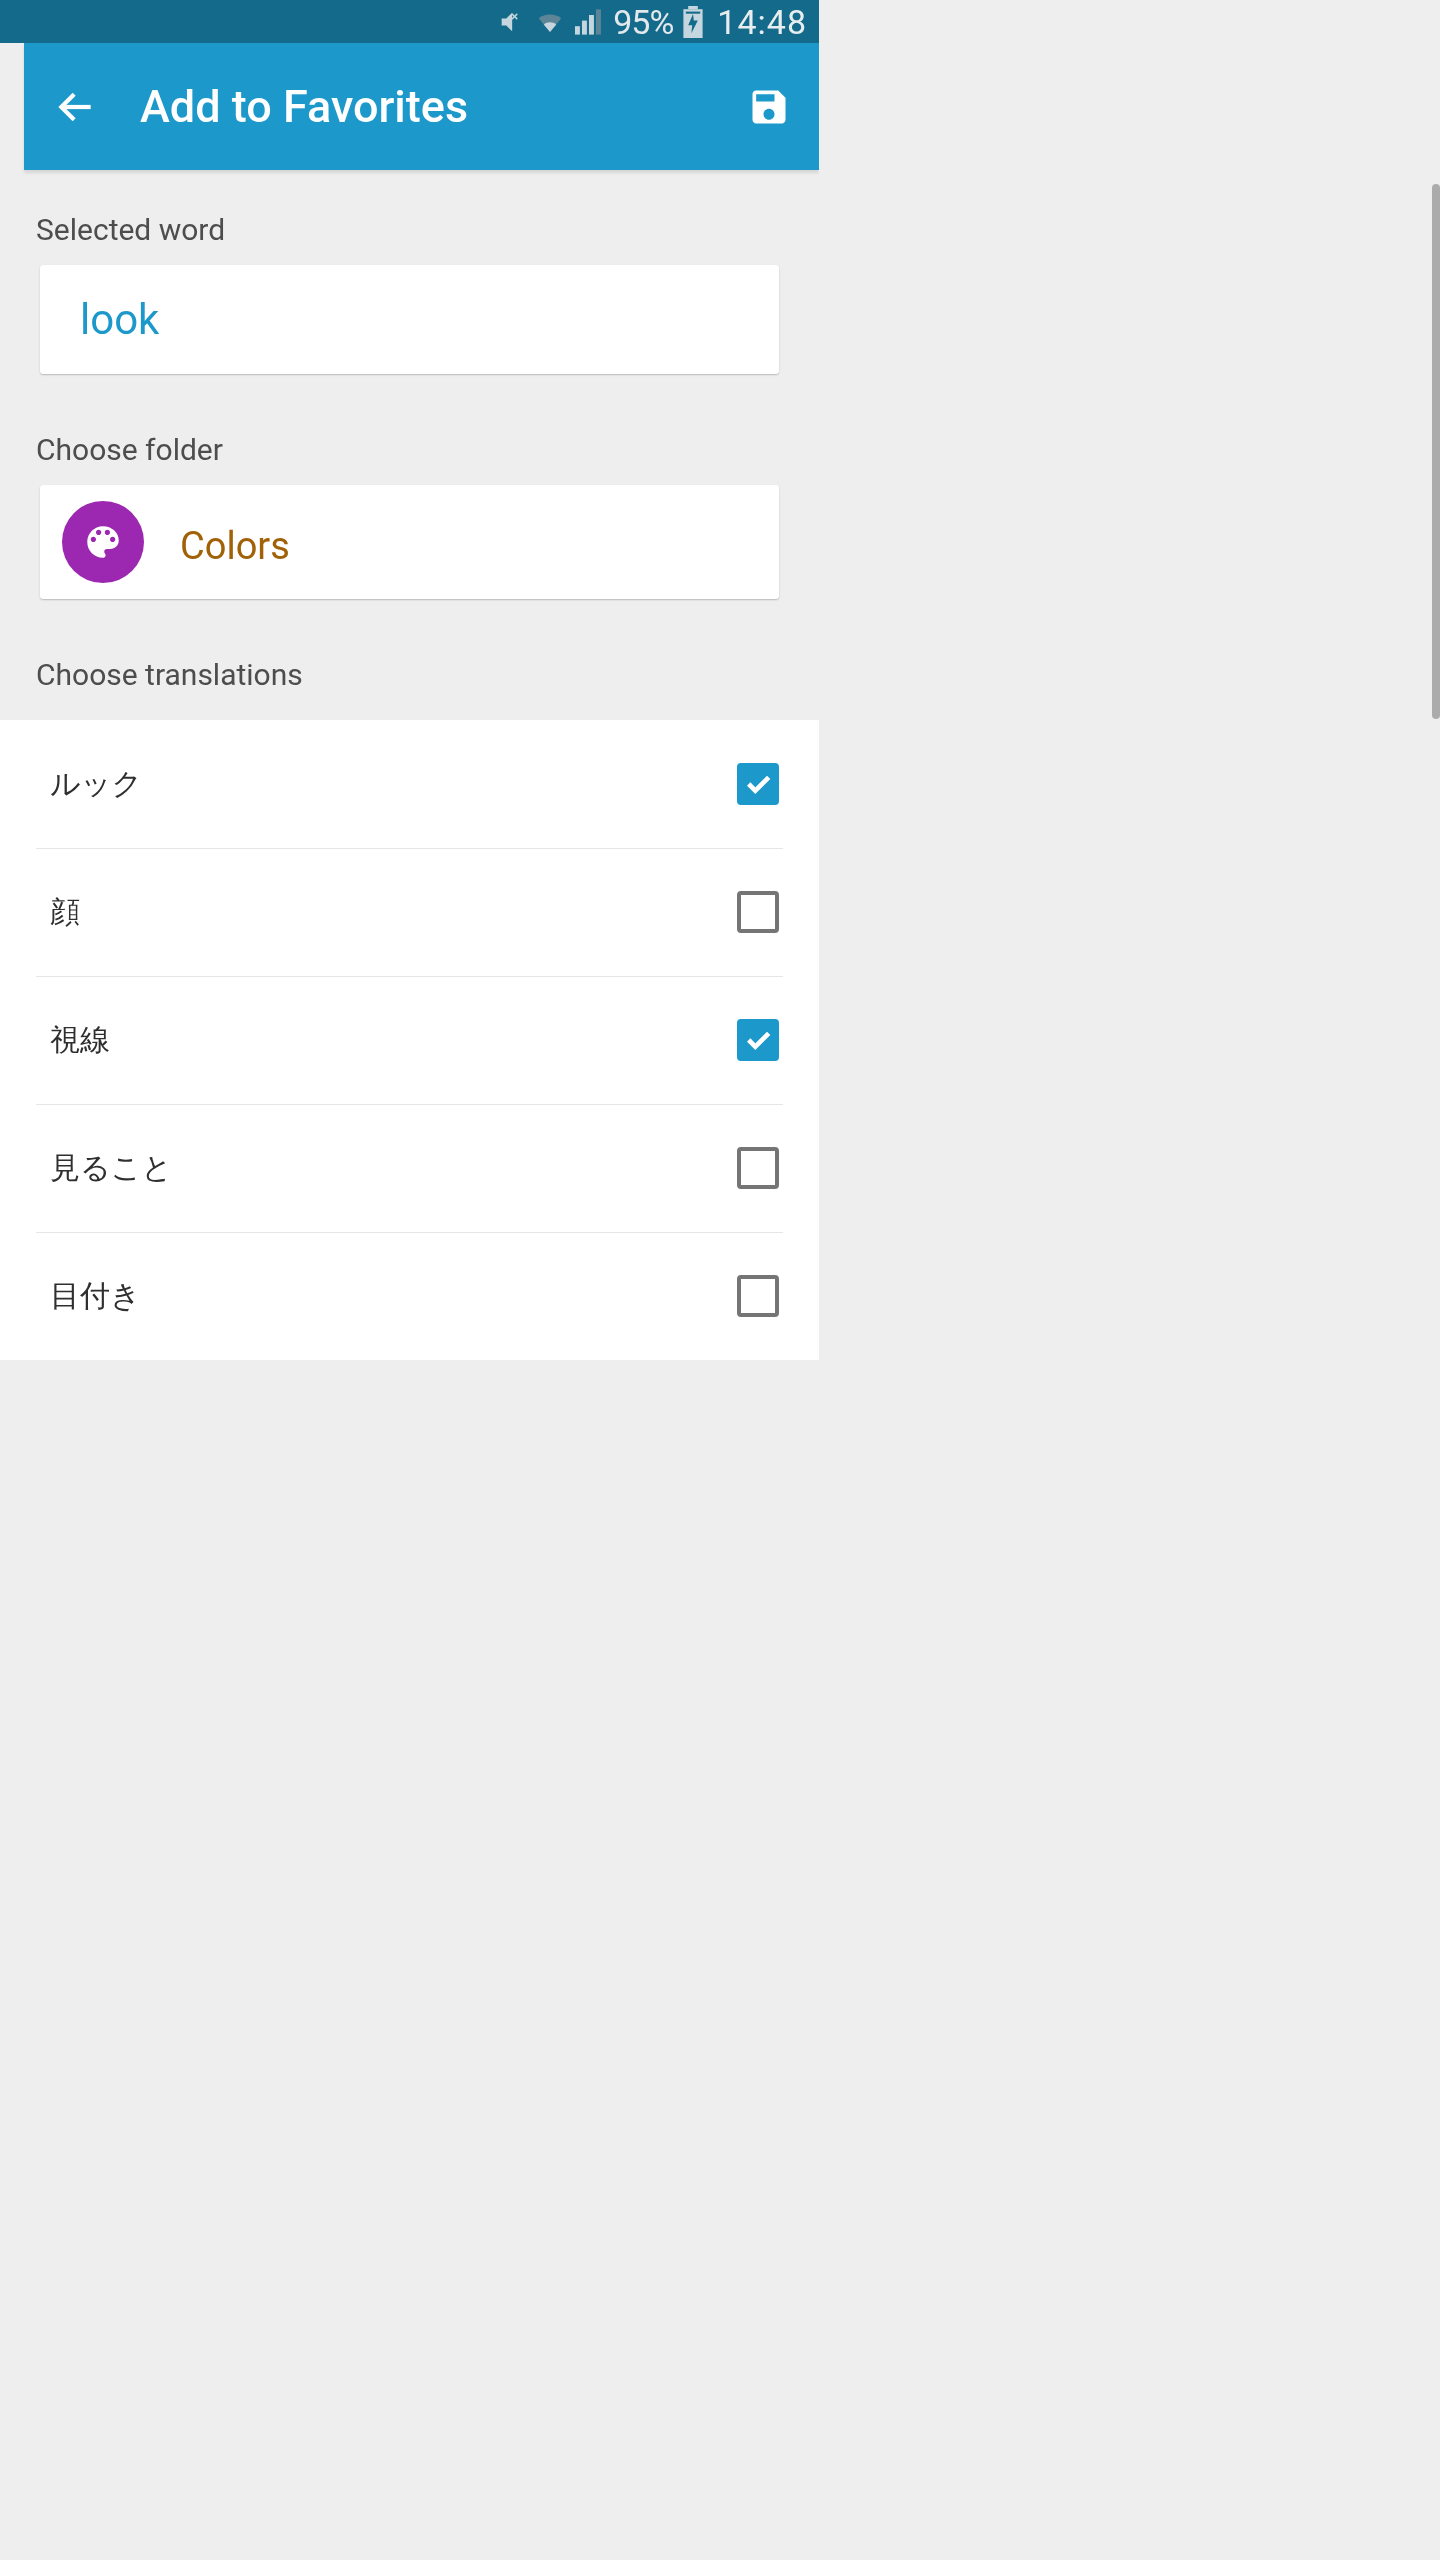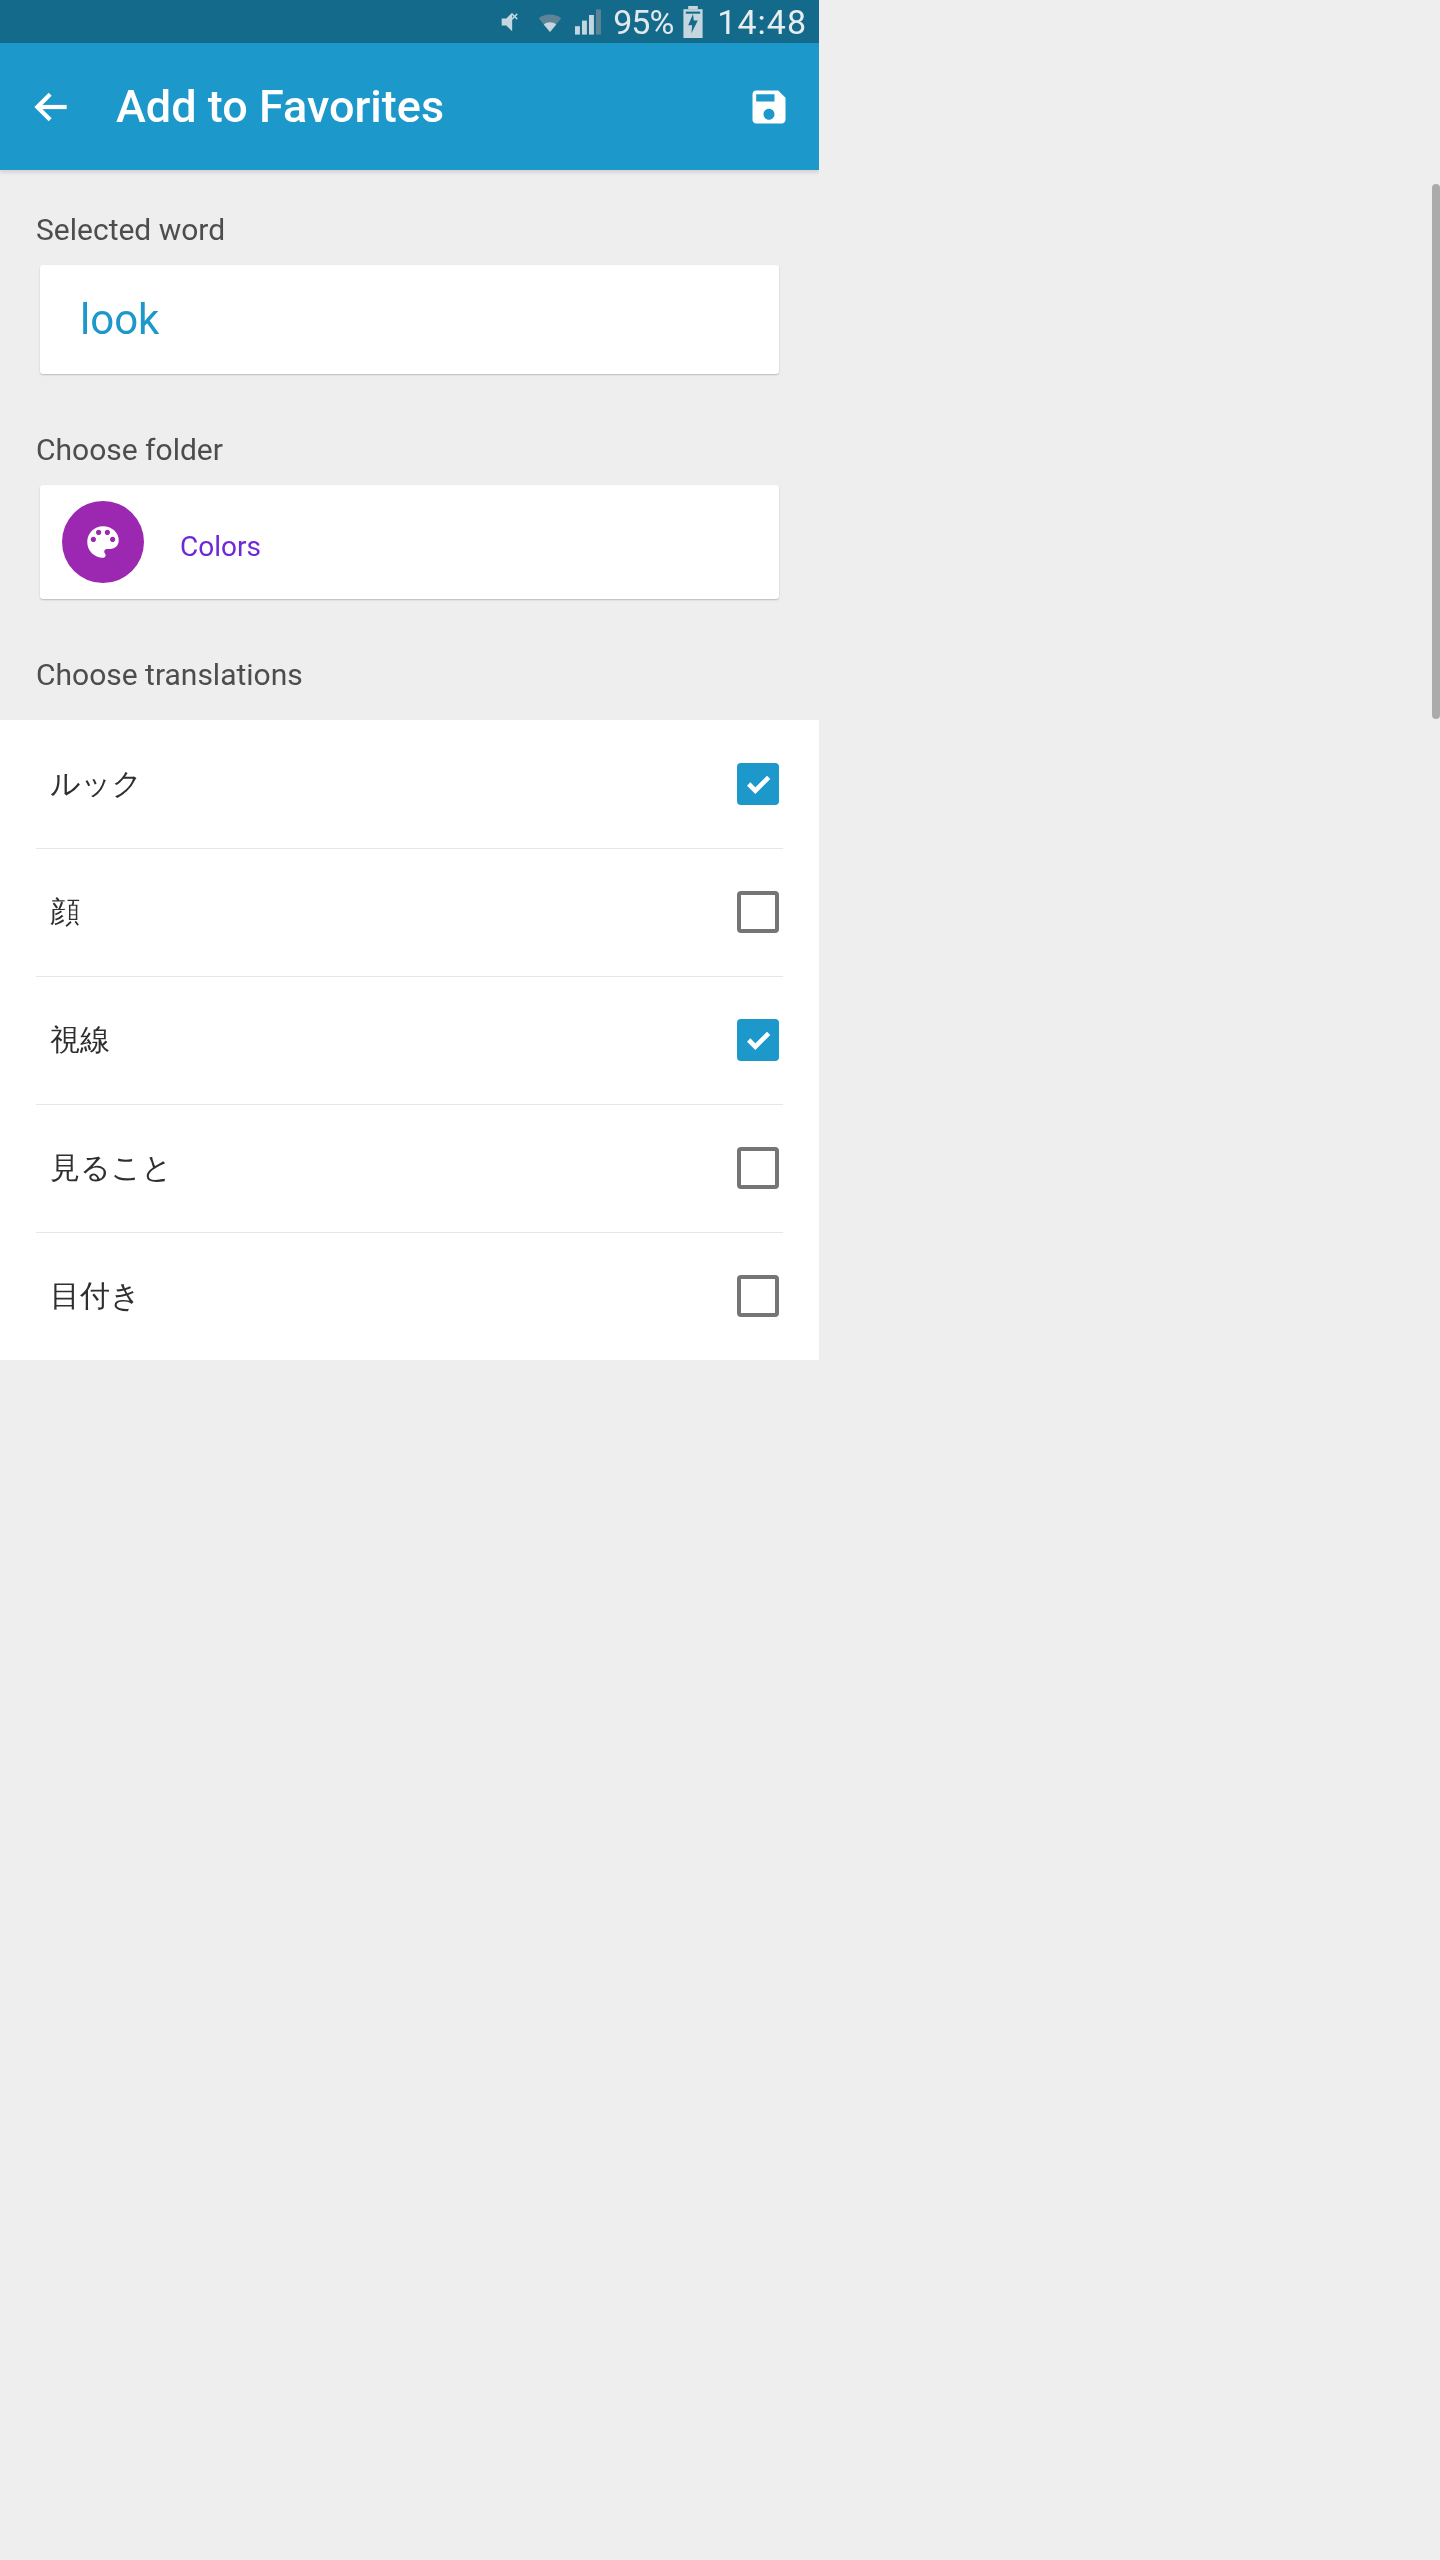--- a/index.html
+++ b/index.html
@@ -25,20 +25,21 @@
   .app-bar {
     height: 127px;
     background: #1c98cb;
     display: flex;
     align-items: center;
     padding: 0 28px 0 30px;
     gap: 42px;
     box-shadow: 0 3px 3px rgba(0,0,0,0.1);
     position: relative;
     z-index: 5;
+    margin-left: 24px;
   }
   .back-btn { width: 44px; height: 44px; color: #fff; cursor: pointer; }
   .app-title { color: #ffffff; font-size: 45px; font-weight: 500; flex: 1; }
   .save-btn { width: 44px; height: 44px; color: #fff; cursor: pointer; }
 
   
   .content { background: #eeeeee; }
   .section-label {
     font-size: 30px;
     color: #4d4d4d;
@@ -57,21 +58,21 @@
   .word-card .word { font-size: 42px; color: #1c98cb; font-weight: 400; }
 
   .section-label.folder { padding-top: 58px; }
   .folder-card { height: 114px; padding: 0 22px; gap: 36px; cursor: pointer; }
   .folder-icon-wrap {
     width: 82px; height: 82px; border-radius: 50%;
     background: #9c27b0;
     display: flex; align-items: center; justify-content: center;
     color: #fff;
   }
-  .folder-name { font-size: 28px; color: #6d28d9; font-weight: 400; margin-top: 8px; }
+  .folder-name { font-size: 38px; color: #a16207; font-weight: 400; margin-top: 8px; }
 
   .section-label.translations { padding-top: 58px; padding-bottom: 28px; }
 
   .translations-list {
     background: #ffffff;
   }
   .trans-row {
     height: 128px;
     display: flex;
     align-items: center;

